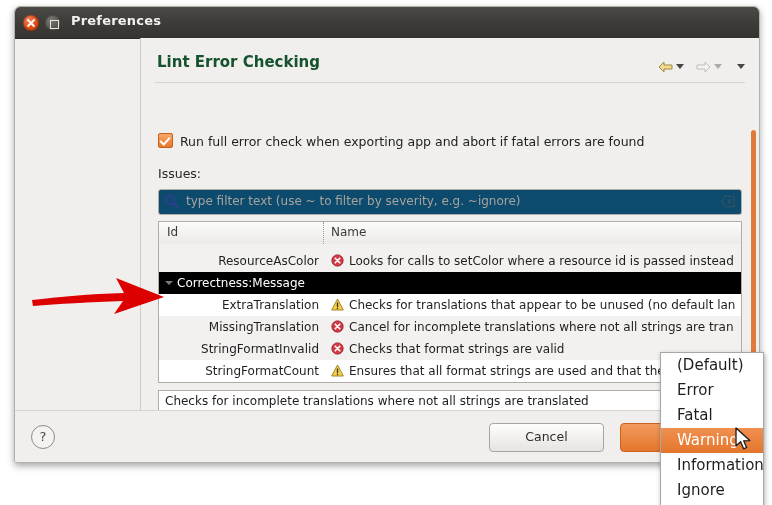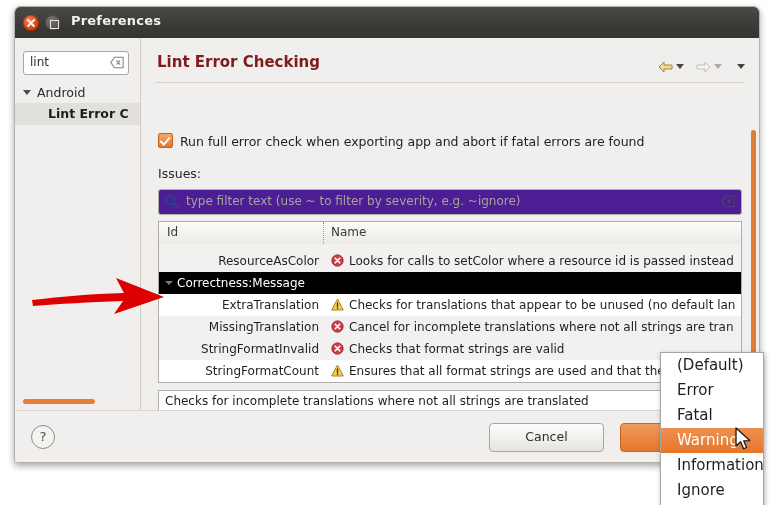--- a/index.html
+++ b/index.html
@@ -114,21 +114,21 @@
   .vsplit {
     position: absolute; left: 125px; top: 0; width: 1px; height: 372px;
     background: #cfcbc5;
   }
 
   
   .main { position: absolute; left: 126px; top: 0; right: 0; height: 372px; background: #f0efed; }
 
   .page-title {
     position: absolute; left: 16px; top: 15px;
-    font-size: 15px; font-weight: bold; color: #7f1d1d;
+    font-size: 15px; font-weight: bold; color: #14532d;
   }
   .navbtns { position: absolute; right: 14px; top: 17px; height: 18px; }
   .navgrp { display: inline-block; margin-left: 7px; vertical-align: middle; cursor: pointer; }
   .chev {
     display: inline-block; width: 0; height: 0; vertical-align: middle;
     border-left: 4.5px solid transparent; border-right: 4.5px solid transparent;
     border-top: 5px solid #46453f; margin-left: 3px;
   }
   .chev.light { border-top-color: #aeaba5; }
   .title-rule {
@@ -149,21 +149,21 @@
     width: 4px; height: 8px; border: solid #ffffff;
     border-width: 0 2px 2px 0; transform: rotate(42deg);
   }
   .cb-label { font-size: 12.5px; color: #232323; margin-left: 7px; }
 
   .issues-label { position: absolute; left: 17px; top: 128px; font-size: 12.5px; color: #262626; }
 
   
   .search-box {
     position: absolute; left: 17px; top: 151px; right: 17px; height: 24px;
-    background: #4c1d95; border: 1px solid #b0aca6; border-radius: 3px;
+    background: #0c4a6e; border: 1px solid #b0aca6; border-radius: 3px;
   }
   .search-ico { position: absolute; left: 5px; top: 4px; }
   .search-ph {
     position: absolute; left: 27px; top: 4px;
     font-size: 12px; color: #a7a39d; white-space: nowrap;
   }
   .search-clear { position: absolute; right: 6px; top: 5px; opacity: 0.6; cursor: pointer; }
 
   
   .table {
@@ -284,43 +284,20 @@
   <div class="window">
 
     <div class="titlebar">
       <div class="wbtn wbtn-close"></div>
       <div class="wbtn wbtn-max"></div>
       <div class="win-title">Preferences</div>
     </div>
 
     <div class="wbody">
 
-      <div class="sidebar">
-        <div class="filter-wrap">
-          <div class="filter-val">lint</div>
-          <svg class="clear-ico" viewBox="0 0 16 14">
-            <path d="M5 1 L15 1 L15 13 L5 13 L1 7 Z" fill="none" stroke="#5a5a5a" stroke-width="1.2"></path>
-            <path d="M7.5 4.5 L11.5 9.5 M11.5 4.5 L7.5 9.5" stroke="#5a5a5a" stroke-width="1.2"></path>
-          </svg>
-        </div>
-
-        <div class="tree">
-          <div class="tree-node">
-            <span class="tree-twisty"></span>
-            <span>Android</span>
-          </div>
-          <div class="tree-child">
-            <span>Lint Error C</span>
-          </div>
-        </div>
-
-        <div class="hscroll-track">
-          <div class="hscroll-thumb"></div>
-        </div>
-      </div>
 
       <div class="vsplit"></div>
 
       <div class="main">
 
         <div class="page-title">Lint Error Checking</div>
 
         <div class="navbtns">
           <span class="navgrp">
             <svg width="15" height="14" viewBox="0 0 15 14" style="vertical-align:middle">

